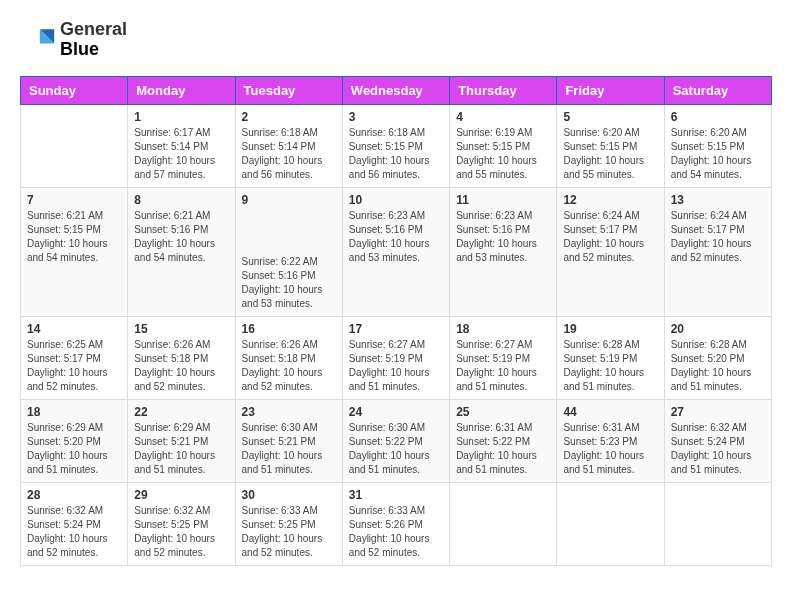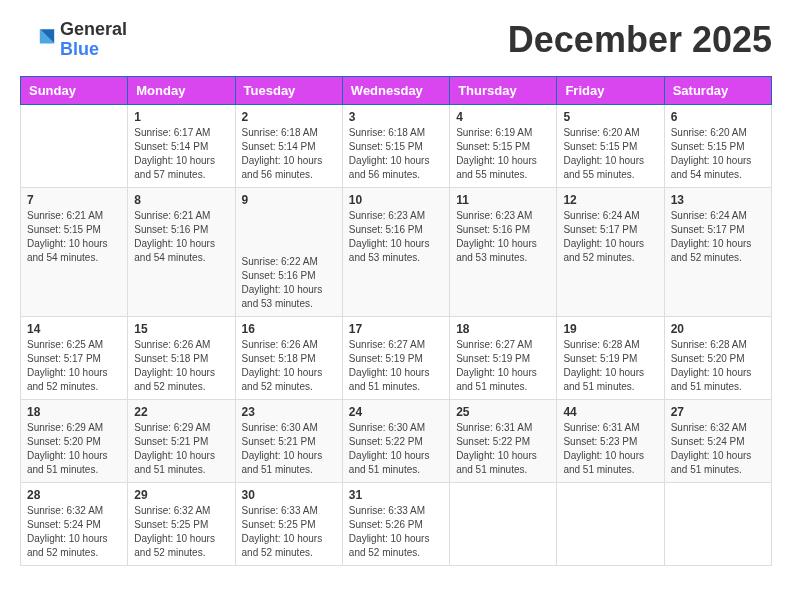--- a/index.html
+++ b/index.html
@@ -22,21 +22,21 @@
       gap: 4px;
     }
     .logo-text {
       display: flex;
       flex-direction: column;
       font-size: 18px;
       font-weight: bold;
       line-height: 1.1;
     }
     .logo-general { color: #333; }
-    .logo-blue { color: #3b82f6; }
+    .logo-blue { color: #000000; }
     .logo-icon {
       width: 36px;
       height: 36px;
     }
     .title-block {
       text-align: right;
     }
     .month-title {
       font-size: 36px;
       font-weight: bold;
@@ -96,21 +96,20 @@
     <svg class="logo-icon" viewBox="0 0 40 40">
       <polygon points="22,8 38,8 38,24" fill="#1a6bb5"></polygon>
       <polygon points="22,8 38,24 22,24" fill="#4da6e0"></polygon>
     </svg>
     <div class="logo-text">
       <span class="logo-general">General</span>
       <span class="logo-blue">Blue</span>
     </div>
   </div>
   <div class="title-block">
-    <div class="month-title">December 2025</div>
   </div>
 </div>
 
 <table class="calendar">
   <thead>
     <tr>
     <th>Sunday</th>
         <th>Monday</th>
         <th>Tuesday</th>
         <th>Wednesday</th>

